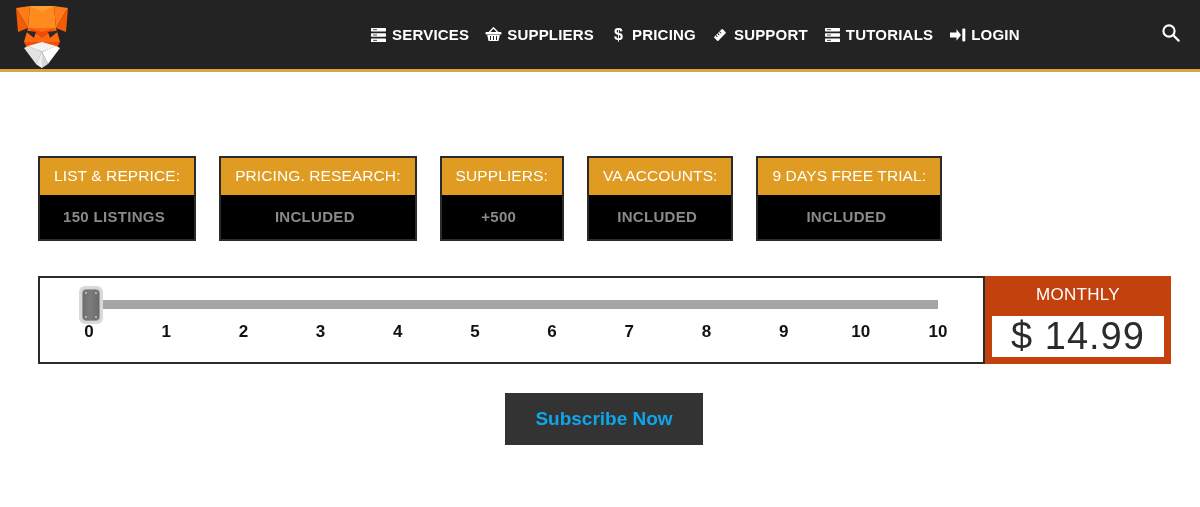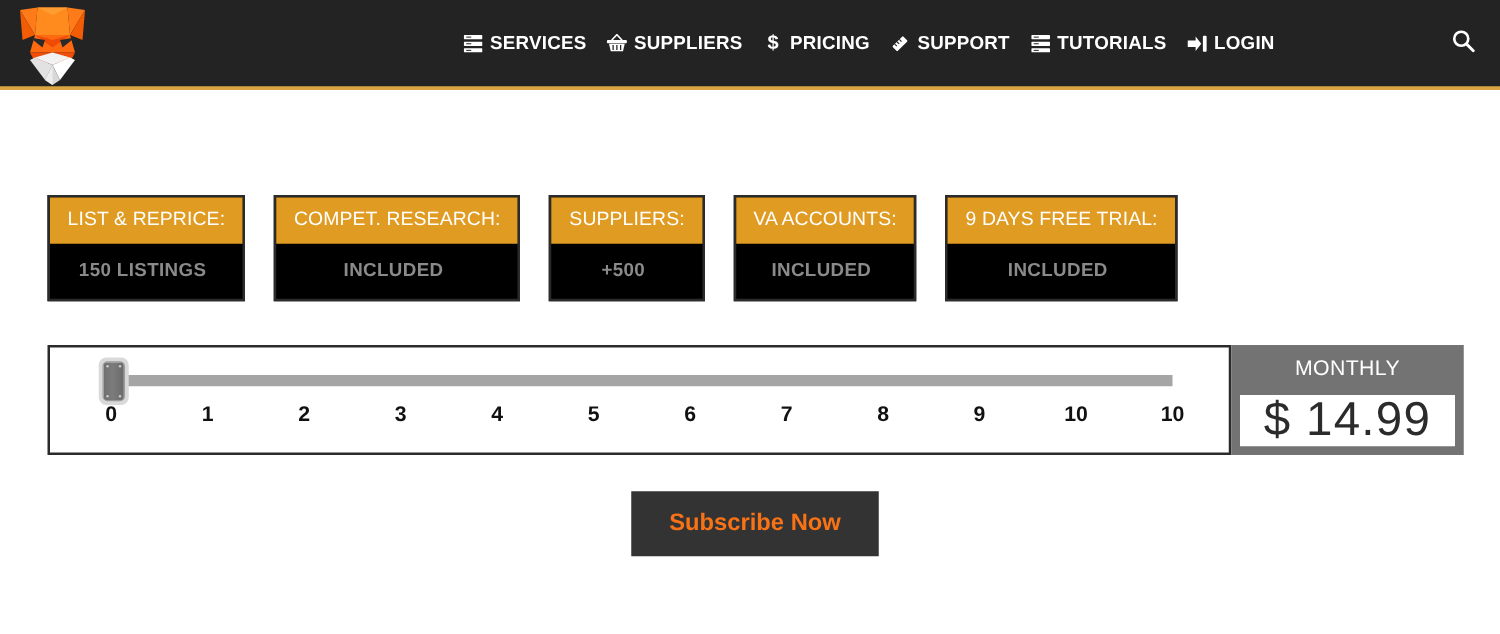--- a/index.html
+++ b/index.html
@@ -187,21 +187,21 @@
     color: #111111;
   }
 
   
   .price-panel {
     position: absolute;
     left: 947px;
     top: 0;
     width: 186px;
     height: 88px;
-    background: #737373;
+    background: #c2410c;
     box-sizing: border-box;
   }
   .price-label {
     color: #ffffff;
     font-size: 17px;
     text-align: center;
     padding-top: 9px;
     letter-spacing: 0.3px;
   }
   .price-value-box {
@@ -220,21 +220,21 @@
   }
 
   
   .subscribe {
     position: absolute;
     left: 505px;
     top: 393px;
     width: 198px;
     height: 52px;
     background: #333333;
-    color: #f97316;
+    color: #0ea5e9;
     font-size: 19px;
     font-weight: bold;
     display: flex;
     align-items: center;
     justify-content: center;
     cursor: pointer;
     border: none;
     font-family: "Liberation Sans", sans-serif;
   }
 </style>
@@ -353,21 +353,21 @@
 </div>
 
 <div class="cards">
 
   <div class="card">
     <div class="card-head">LIST &amp; REPRICE:</div>
     <div class="card-body">150 LISTINGS</div>
   </div>
 
   <div class="card">
-    <div class="card-head">COMPET. RESEARCH:</div>
+    <div class="card-head">PRICING. RESEARCH:</div>
     <div class="card-body">INCLUDED</div>
   </div>
 
   <div class="card">
     <div class="card-head">SUPPLIERS:</div>
     <div class="card-body">+500</div>
   </div>
 
   <div class="card">
     <div class="card-head">VA ACCOUNTS:</div>

